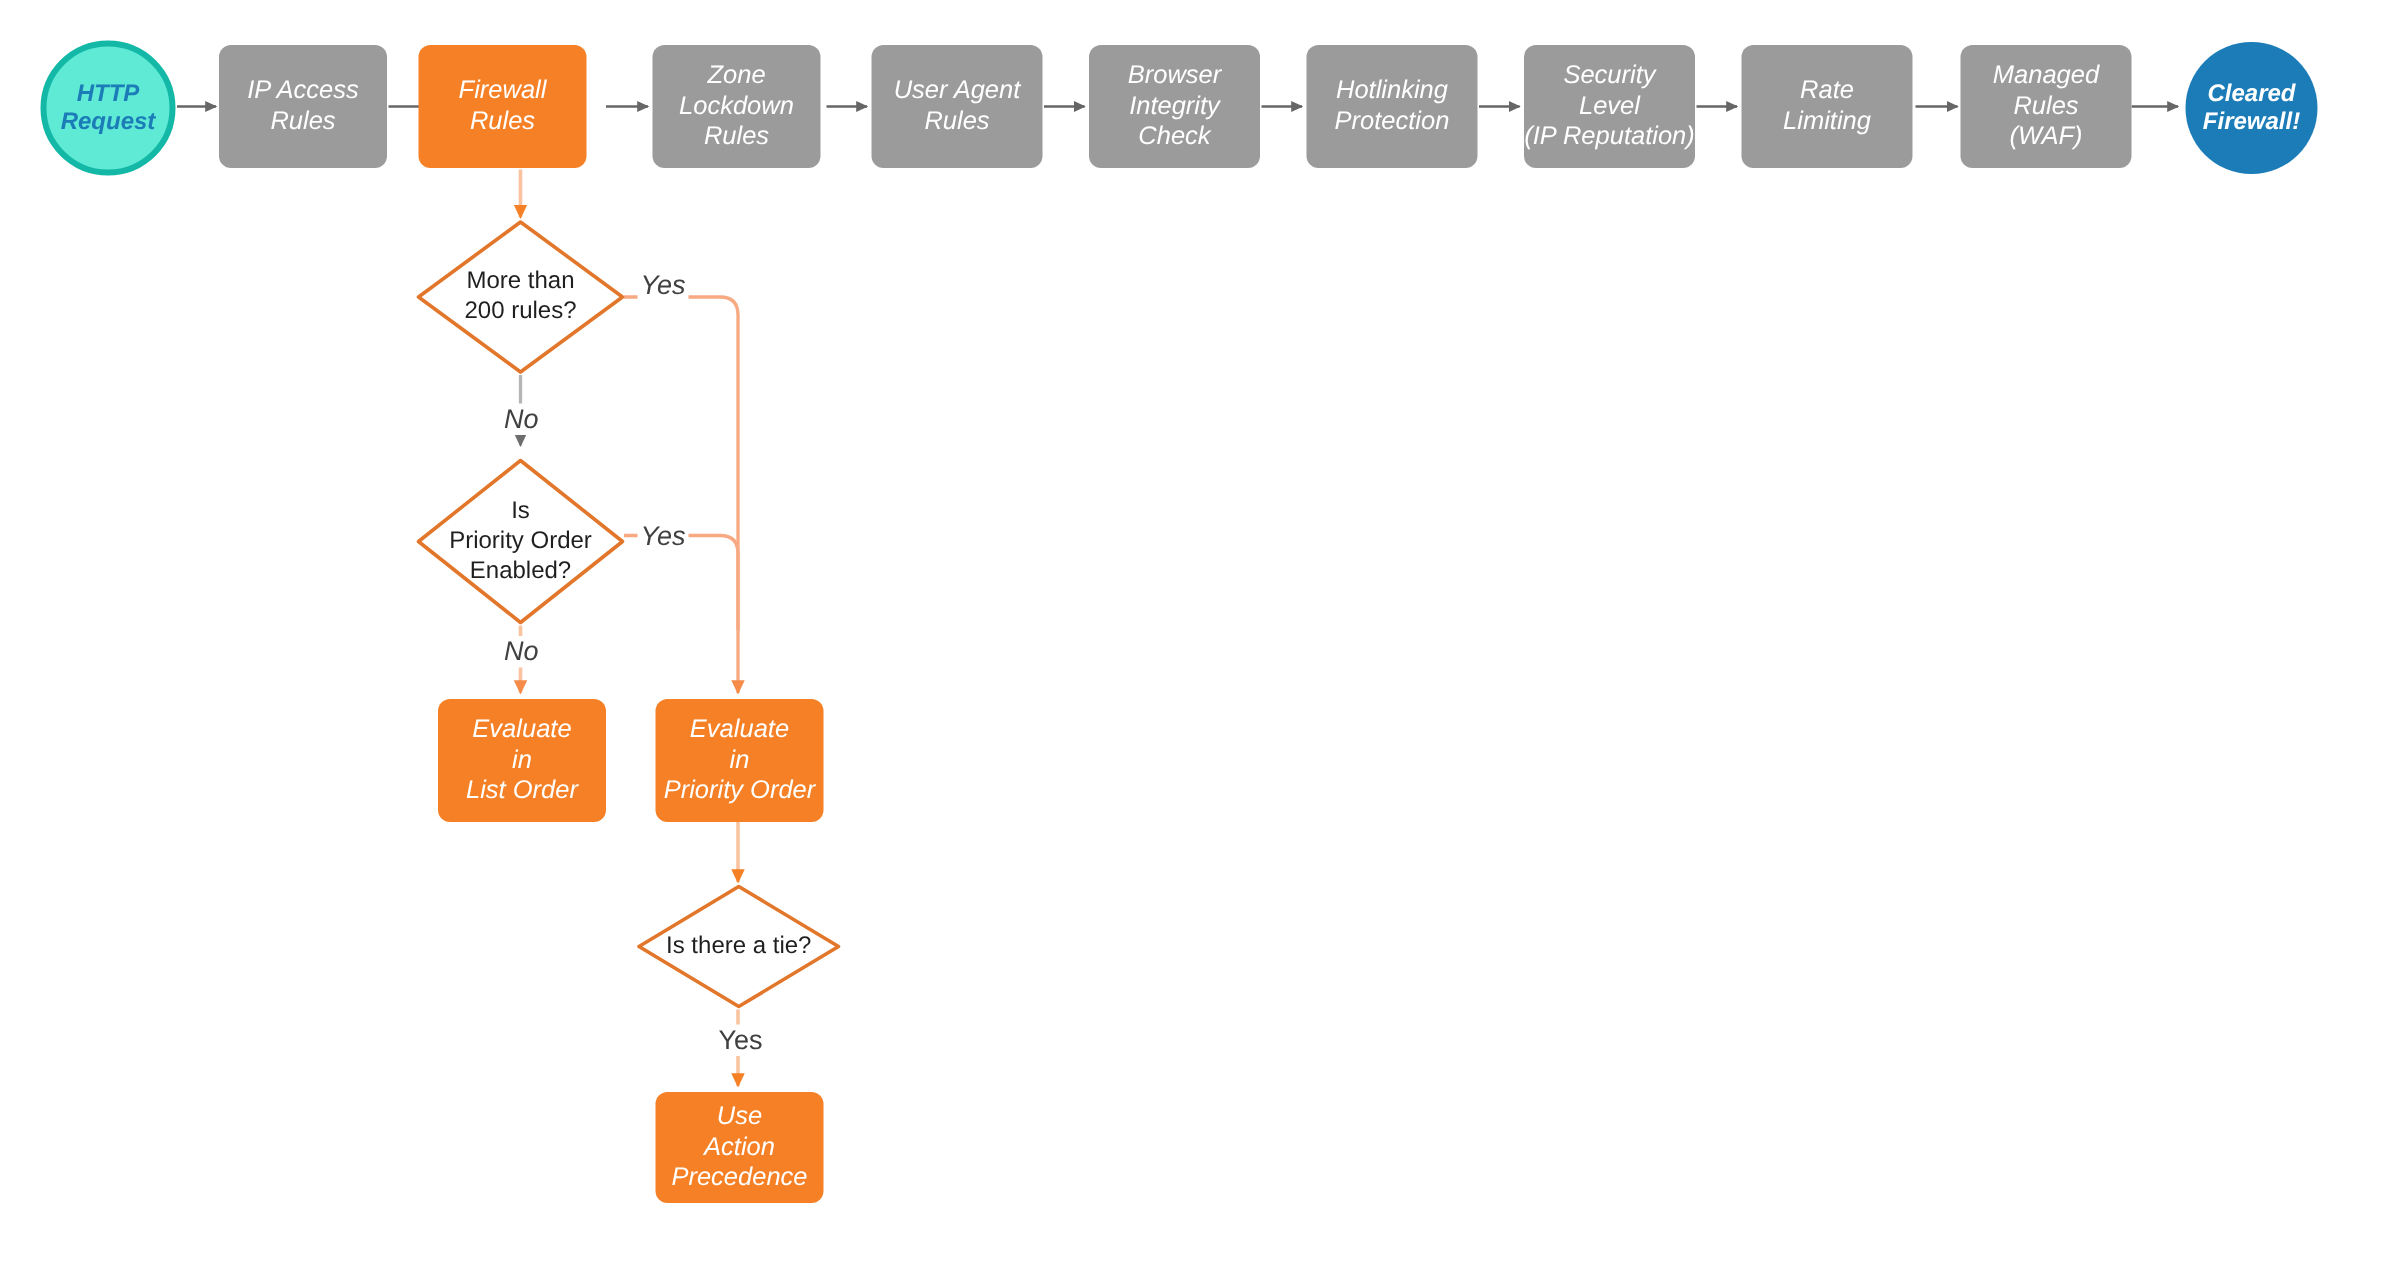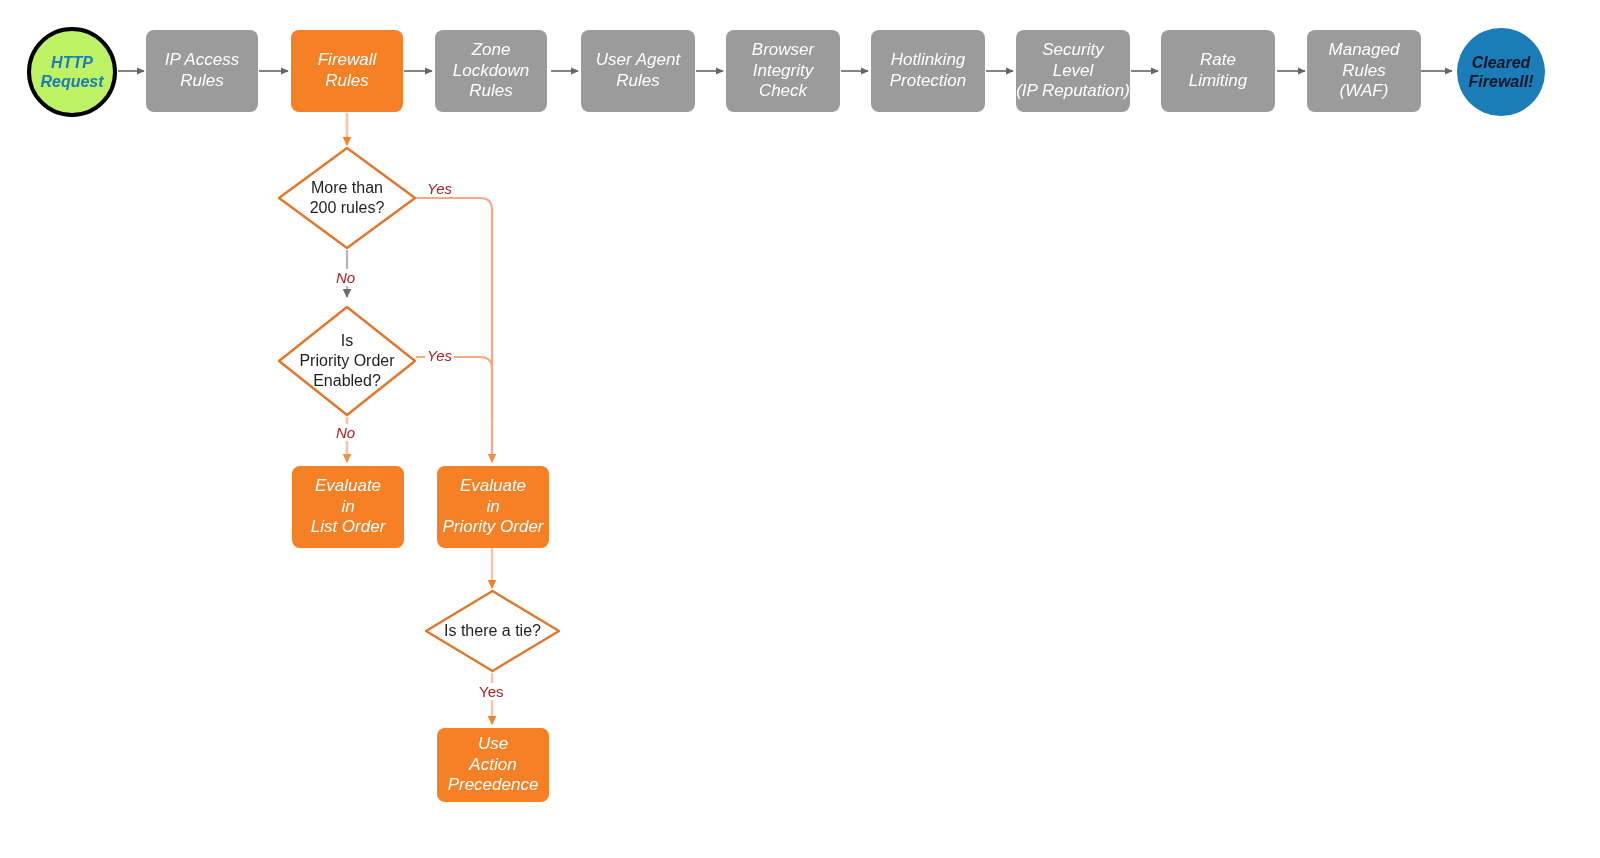--- a/index.html
+++ b/index.html
@@ -57,27 +57,27 @@
   .box .lbl {
     font-style: italic;
     font-size: 17px;
   }
 
   
   .circle {
     border-radius: 50%;
   }
   .circle.outline {
-    background: #bef264;
-    border: 4px solid #000000;
+    background: #5eead4;
+    border: 4px solid #14b8a6;
     color: #1b7cb8;
   }
   .circle.solid {
     background: #1b7cb8;
-    color: #0f172a;
+    color: #ffffff;
   }
   .circle .lbl {
     font-style: italic;
     font-weight: bold;
     font-size: 16px;
     line-height: 1.2;
   }
 
   
   .diamond {
@@ -93,23 +93,23 @@
     position: relative;
     z-index: 2;
     font-size: 16px;
     color: #1f1f1f;
     line-height: 1.25;
   }
 
   
   .edge-label {
     position: absolute;
-    font-size: 15px;
+    font-size: 18px;
     font-style: italic;
-    color: #b91c1c;
+    color: #404040;
     background: #ffffff;
     padding: 0 2px;
     white-space: nowrap;
   }
   .edge-label.plain {
     font-style: normal;
   }
 </style>
 </head>
 <body>
@@ -170,21 +170,21 @@
   <div class="node circle outline" style="left:27px; top:27px; width:90px; height:90px;">
     <span class="lbl">HTTP
 Request</span>
   </div>
 
   <div class="node box gray" style="left:146px; top:30px; width:112px; height:82px;align-items:center;">
     <span class="lbl">IP Access
 Rules</span>
   </div>
 
-  <div class="node box orange" style="left:291px; top:30px; width:112px; height:82px;">
+  <div class="node box orange" style="left:279px; top:30px; width:112px; height:82px;">
     <span class="lbl">Firewall
 Rules</span>
   </div>
 
   <div class="node box gray" style="left:435px; top:30px; width:112px; height:82px;">
     <span class="lbl">Zone
 Lockdown
 Rules</span>
   </div>
 

